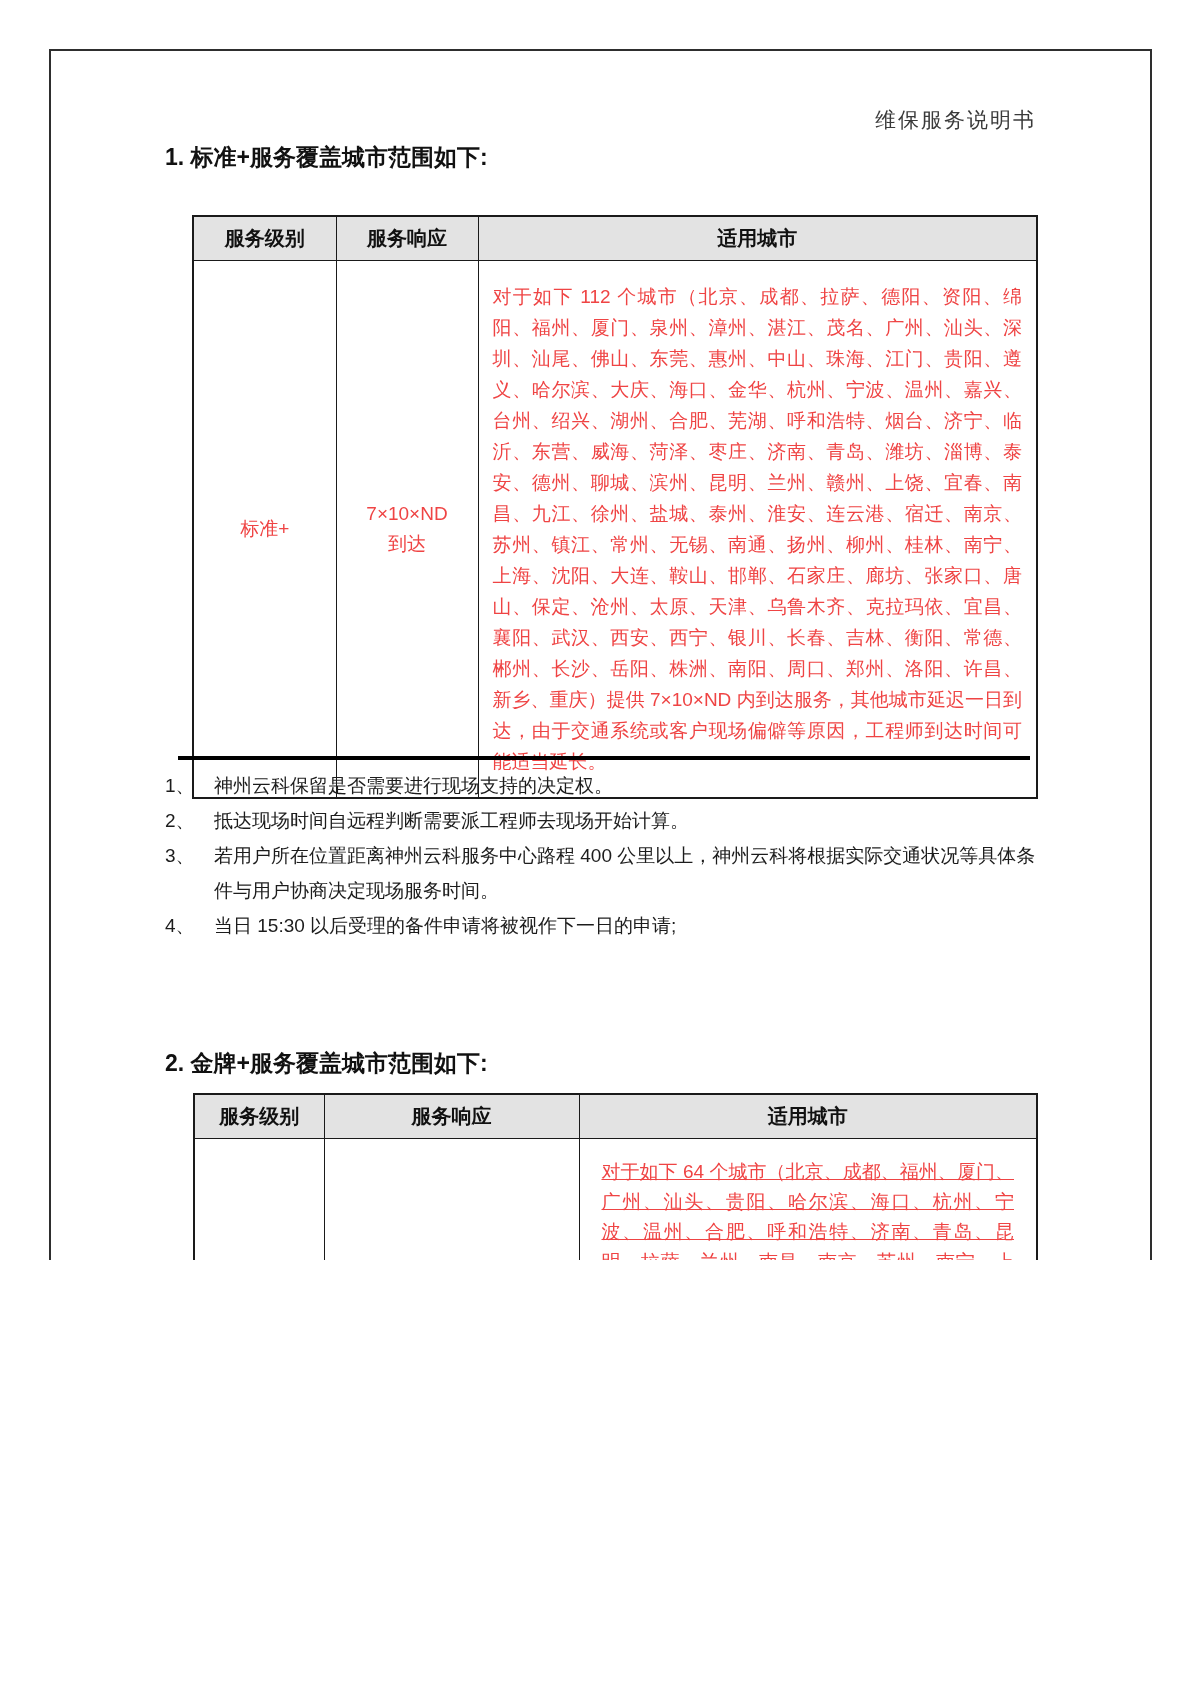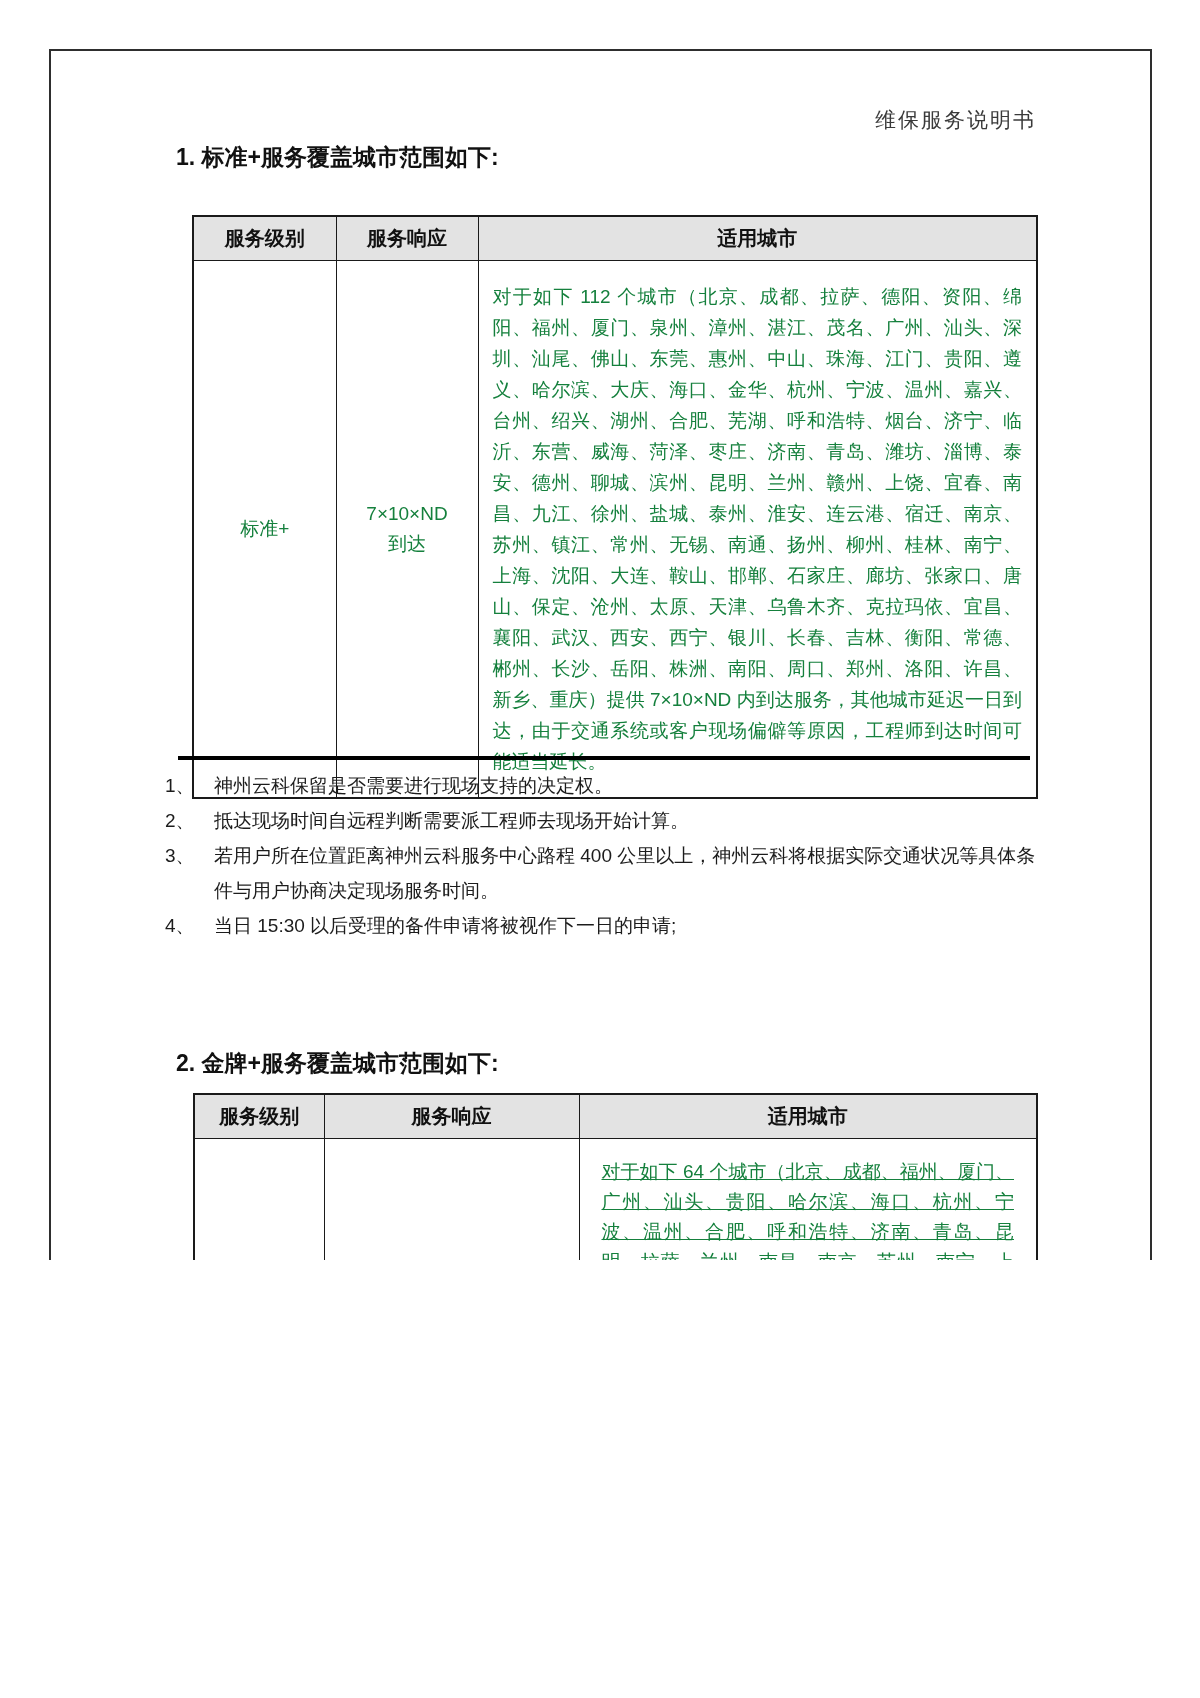--- a/index.html
+++ b/index.html
@@ -8,33 +8,33 @@
     font-family:"Liberation Sans", sans-serif; color:#1c1c1c; overflow:hidden;
   }
   .frame {
     position:absolute; left:49px; top:49px; width:1099px; height:1595px;
     border:2px solid #2e2e2e;
   }
   .doc-header {
     position:absolute; top:106px; left:0; width:1036px; text-align:right;
     font-family:"Liberation Serif", serif; font-size:21px; letter-spacing:2px; color:#3a3a3a;
   }
-  .sec-title { position:absolute; left:176px; font-size:23px; font-weight:bold; color:#111; }
+  .sec-title { position:absolute; left:165px; font-size:23px; font-weight:bold; color:#111; }
   #s1-title { top:142px; }
   #s2-title { top:1020px;margin-top:28px; }
 
   table { border-collapse:collapse; table-layout:fixed; position:absolute; background:#fff;
           border:2px solid #1a1a1a; }
   #table1 { left:192px; top:215px; width:844px; }
   #table2 { left:193px; top:1093px; width:843px; }
   th {
     background:#e3e3e3; border:1px solid #1a1a1a; font-size:20px; font-weight:bold;
     height:43px; color:#111; padding:0;
   }
-  td { border:1px solid #1a1a1a; font-size:19px; color:#15803d; }
+  td { border:1px solid #1a1a1a; font-size:19px; color:#ef4444; }
   .cell-center { text-align:center; vertical-align:middle; }
   .cities-cell { text-align:justify; line-height:31px; padding:20px 14px; vertical-align:top; }
   #table2 .cities-cell { line-height:30px; padding:18px 22px;text-decoration:underline; }
   .resp-cell { text-align:center; vertical-align:middle; }
   .resp-line { display:block; line-height:30px; }
   .resp-p { margin:0; line-height:30px; text-align:center; }
   .resp-p + .resp-p { margin-top:30px; }
 
   .divider { position:absolute; left:178px; top:756px; width:852px; height:4px; background:#000; }
 

